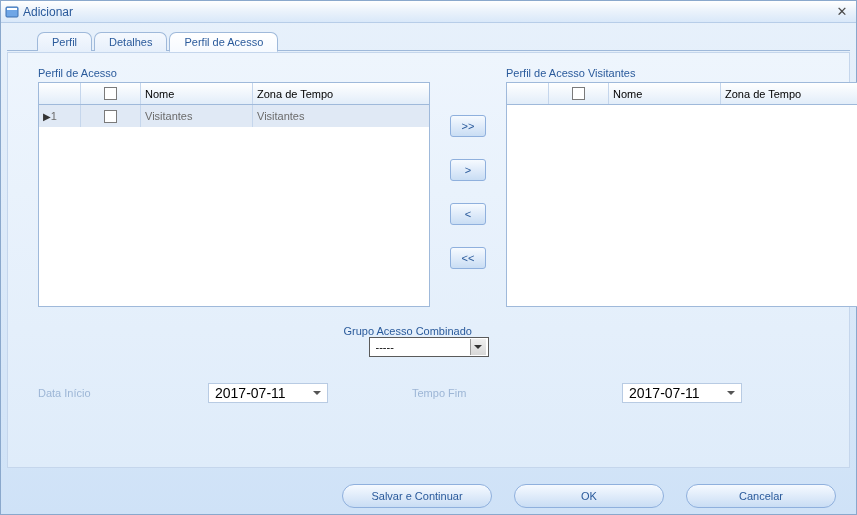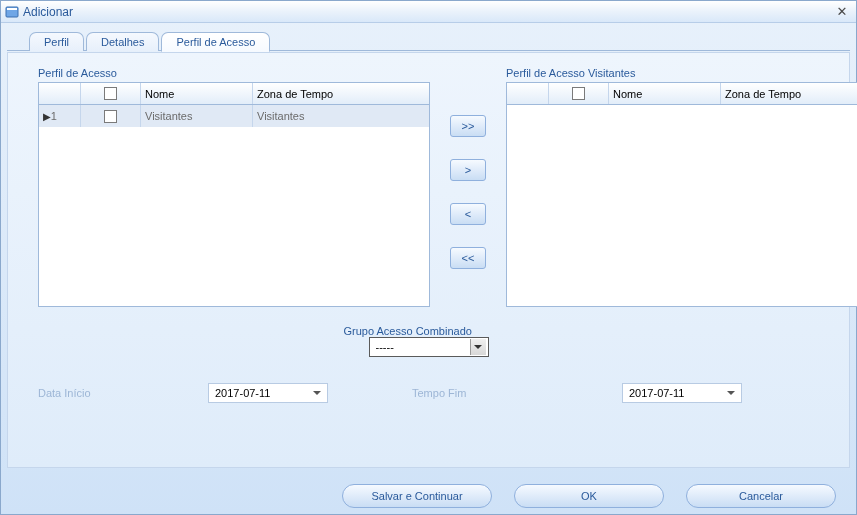--- a/index.html
+++ b/index.html
@@ -34,21 +34,21 @@
     display: inline-flex; align-items: center; justify-content: center;
     color: #4a4a4a;
     cursor: pointer;
     font-size: 13px;
     font-family: Arial, sans-serif;
   }
 
   .tabs-row {
     display: flex;
     align-items: flex-end;
-    padding: 6px 0 0 28px;
+    padding: 6px 0 0 36px;
     height: 28px;
     position: relative;
   }
   .tabs-baseline {
     position: absolute;
     left: 6px; right: 6px; bottom: 0;
     border-bottom: 1px solid #9fb9da;
   }
   .tab {
     padding: 3px 14px 3px 14px;
@@ -191,21 +191,21 @@
     display: flex; align-items: center; justify-content: center;
   }
   .combo-light {
     border: 1px solid #b8cbe3;
     background: #fff;
     height: 20px;
     display: flex;
     align-items: center;
     justify-content: space-between;
     padding: 0 6px 0 6px;
-    font-size: 11px;
+    font-size: 14px;
     width: 120px;
   }
 
   .date-row {
     display: flex;
     align-items: center;
     gap: 84px;
   }
   .date-group { display: flex; align-items: center; }
   .date-group .form-label { width: 170px; }

